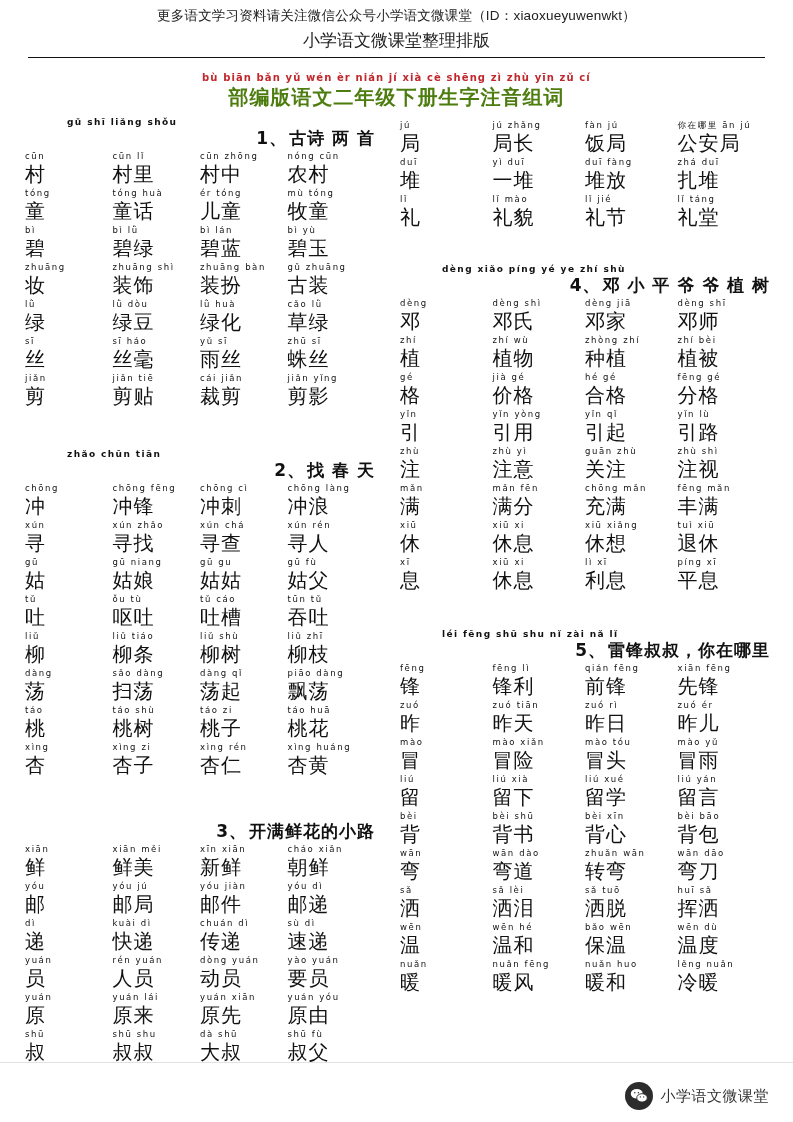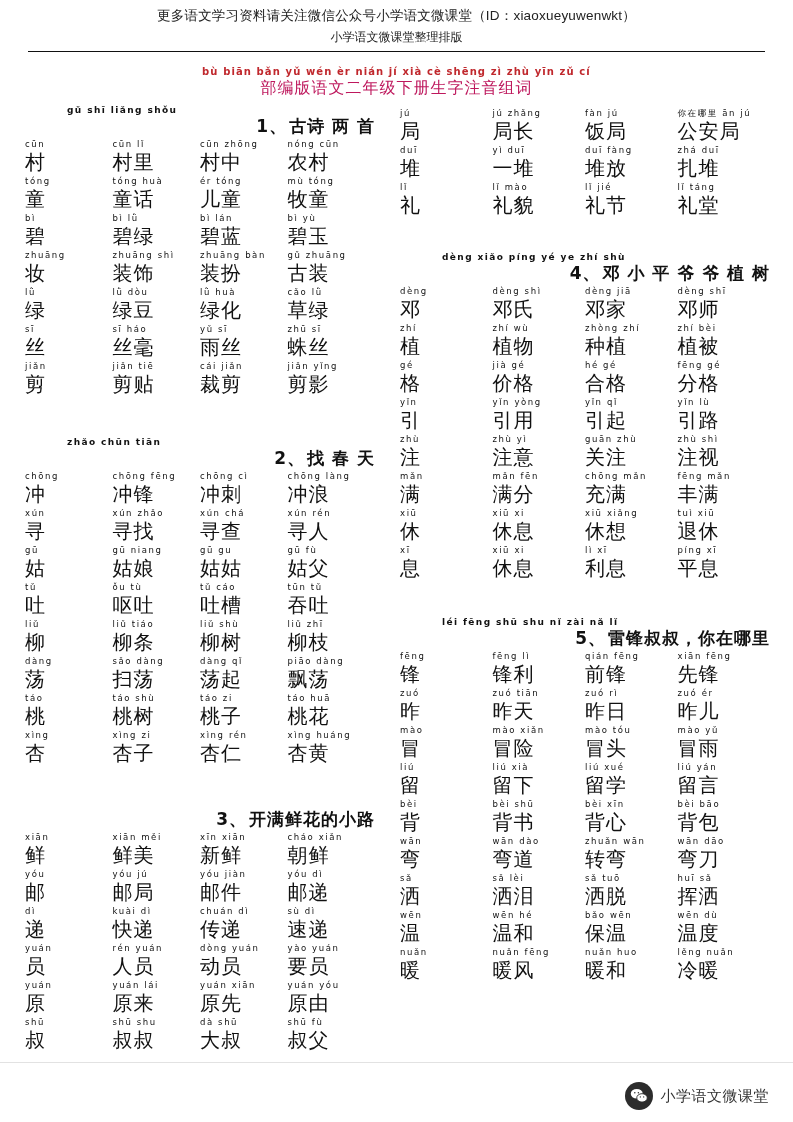--- a/index.html
+++ b/index.html
@@ -18,42 +18,42 @@
   
   .hdr {
     text-align: center;
     font-size: 13.5px;
     color: #222;
     padding-top: 7px;
     letter-spacing: .2px;
   }
   .hdr2 {
     text-align: center;
-    font-size: 12px;
+    font-size: 17px;
     color: #222;
     padding-top: 4px;
   }
   .hdr-rule {
     border-bottom: 1px solid #111;
     margin: 5px 28px 0 28px;
   }
 
   
   .title-block { text-align:center; margin-top: 14px; }
   .title-pinyin {
     font-size: 10px;
     color: #c0282d;
     font-weight: bold;
     letter-spacing: 1.1px;
     font-family: "DejaVu Sans", sans-serif;
   }
   .title-main {
-    font-size: 16px;
-    font-weight: normal;
-    color: #be185d;
+    font-size: 20px;
+    font-weight: bold;
+    color: #4d7c0f;
     letter-spacing: 1px;
     margin-top: 1px;
     font-family: "DejaVu Sans", sans-serif;
   }
 
   
   .cols { position: relative; width: 793px; }
   .col { position: absolute; top: 0; }
   .col-left { left: 25px; width: 350px; }
   .col-right { left: 400px; width: 370px; }

